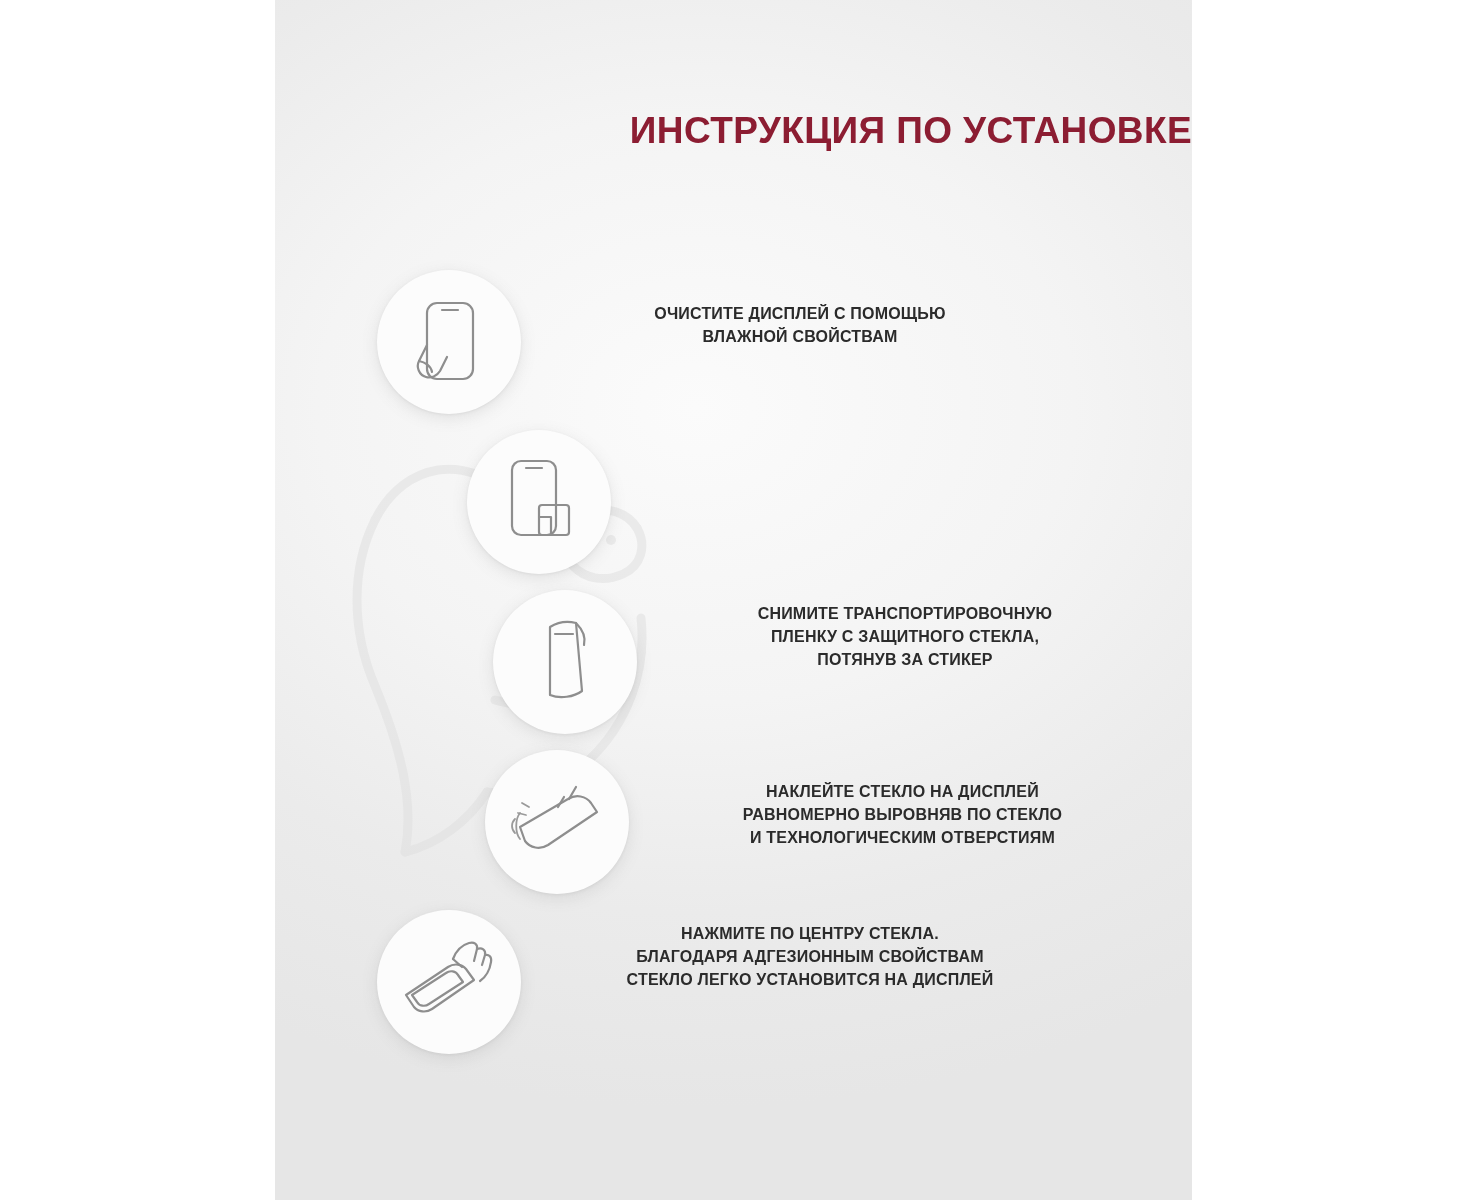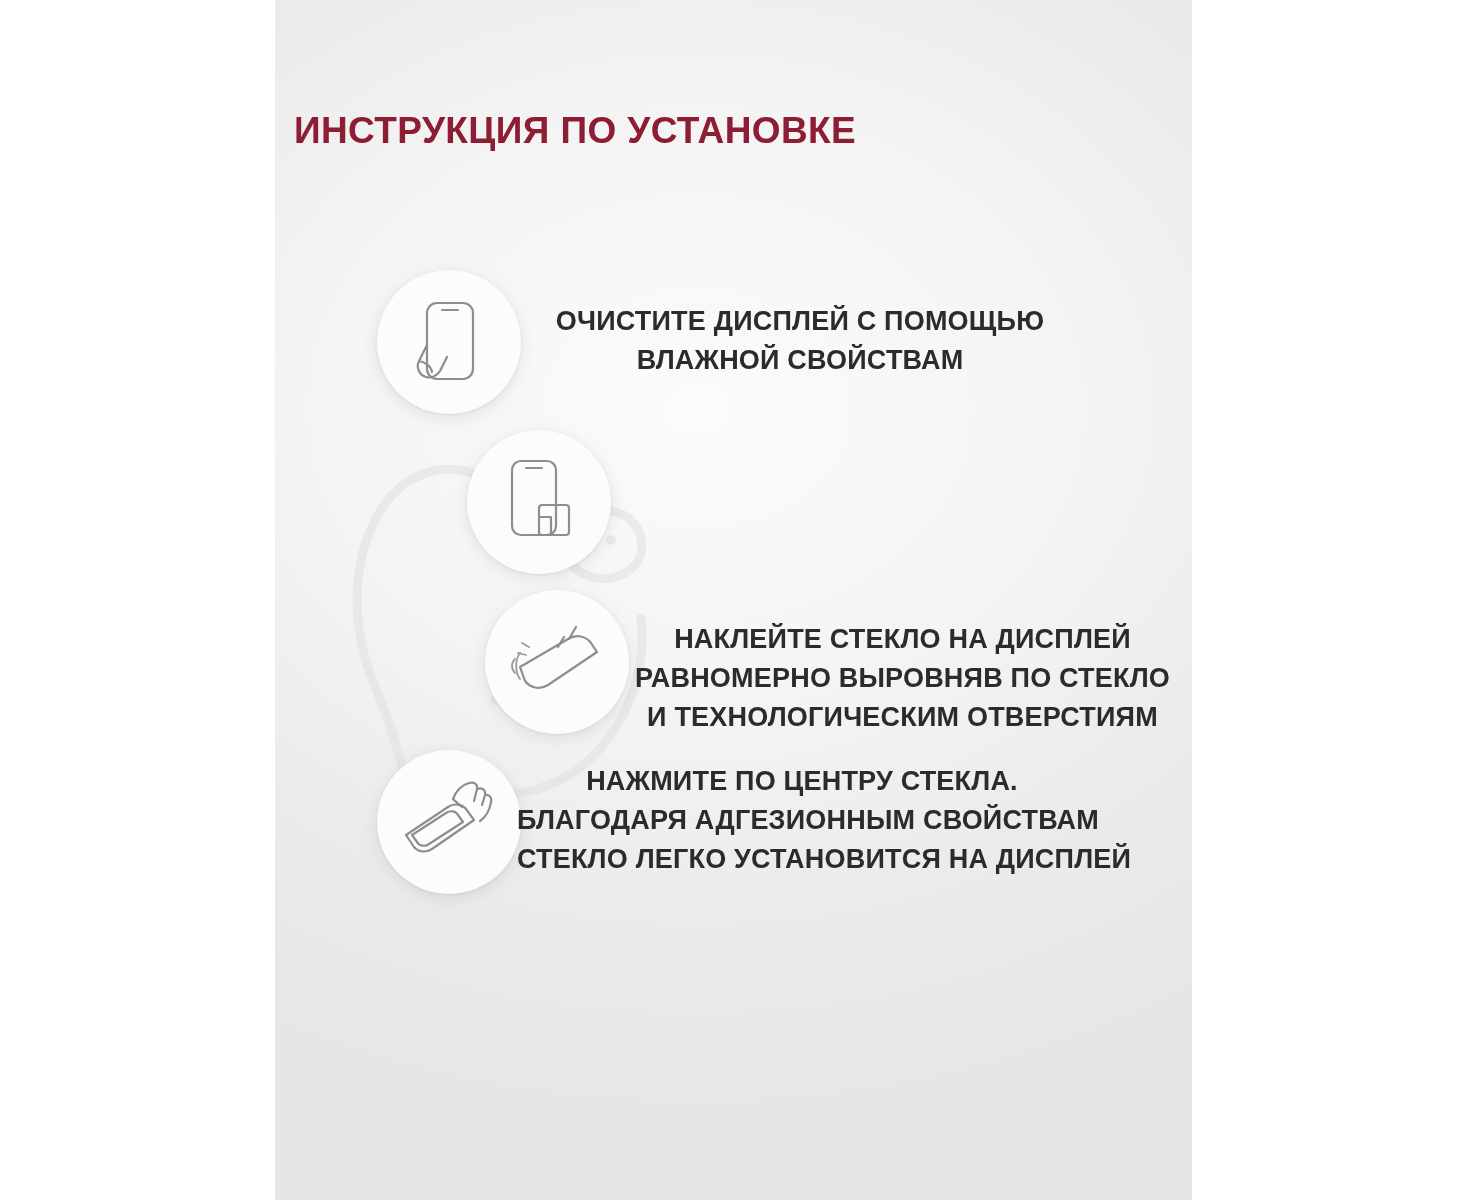--- a/index.html
+++ b/index.html
@@ -42,27 +42,26 @@
     height: 560px;
     opacity: 0.55;
     pointer-events: none;
   }
 
   .title {
     position: absolute;
     left: 0;
     top: 105px;
     width: 100%;
-    text-align: left;
+    text-align: right;
     color: #8c1d32;
     font-size: 37px;
     font-weight: bold;
     letter-spacing: 0.4px;
     line-height: 1.38;
-    padding-left: 19px;
   }
   .title .ln { display: block; }
 
   .steps {
     position: absolute;
     left: 0;
     top: 262px;
     width: 100%;
   }
 
@@ -82,21 +81,21 @@
     box-shadow: 0 4px 16px rgba(120,120,120,0.16), 0 1px 3px rgba(120,120,120,0.12);
     display: flex;
     align-items: center;
     justify-content: center;
   }
   .badge svg { display: block; }
 
   .step-text {
     position: absolute;
     color: #2b2b2b;
-    font-size: 27px;
+    font-size: 16px;
     font-weight: bold;
     line-height: 1.45;
     letter-spacing: 0.2px;
     text-align: center;
   }
   .step-text .ln { display: block; white-space: nowrap; }
 
   
   .step-1 .badge { left: 102px;  top: 8px; }
   .step-1 .step-text { left: 265px; top: 40px; width: 520px; }
@@ -104,21 +103,21 @@
   .step-2 .badge { left: 192px; top: 8px; }
   .step-2 .step-text { left: 330px; top: 20px; width: 545px; }
 
   .step-3 .badge { left: 218px; top: 8px; }
   .step-3 .step-text { left: 350px; top: 20px; width: 560px; }
 
   .step-4 .badge { left: 210px; top: 8px; }
   .step-4 .step-text { left: 345px; top: 38px; width: 565px; }
 
   .step-5 .badge { left: 102px; top: 8px; }
-  .step-5 .step-text { left: 242px; top: 20px; width: 570px; }
+  .step-5 .step-text { left: 250px; top: 20px; width: 570px; }
 
   .icon-stroke {
     fill: none;
     stroke: #8e8e8e;
     stroke-width: 2.2;
     stroke-linecap: round;
     stroke-linejoin: round;
   }
   .icon-stroke-thin {
     fill: none;
@@ -176,20 +175,36 @@
             <g class="icon-stroke">
               <rect x="28" y="14" width="44" height="74" rx="9"></rect>
               <path d="M42 21 h16"></path>
               <rect x="55" y="58" width="30" height="30" rx="3"></rect>
               <path d="M55 70 h12 v18"></path>
             </g>
           </svg>
         </div>
       </div>
 
+      <div class="step step-3">
+        <div class="badge">
+          <svg width="110" height="110" viewBox="0 0 110 110" aria-hidden="true">
+            <g class="icon-stroke">
+              <path d="M40 20 C48 15 58 14 66 16 L72 84 C64 90 50 92 40 88 Z"></path>
+              <path d="M66 16 C72 22 76 30 74 38"></path>
+              <path d="M45 27 h18"></path>
+            </g>
+          </svg>
+        </div>
+        <div class="step-text">
+          <span class="ln">СНИМИТЕ ТРАНСПОРТИРОВОЧНУЮ</span>
+          <span class="ln">ПЛЕНКУ С ЗАЩИТНОГО СТЕКЛА,</span>
+          <span class="ln">ПОТЯНУВ ЗА СТИКЕР</span>
+        </div>
+      </div>
 
       <div class="step step-4">
         <div class="badge">
           <svg width="118" height="118" viewBox="0 0 118 118" aria-hidden="true">
             <g class="icon-stroke">
               <path d="M22 64 L70 36 C78 31 88 33 93 40 L99 49 L50 82 C42 87 32 85 27 78 Z"></path>
               <path d="M71 36 L78 24"></path>
               <path d="M60 44 L66 34"></path>
             </g>
             <g class="icon-stroke-thin">

